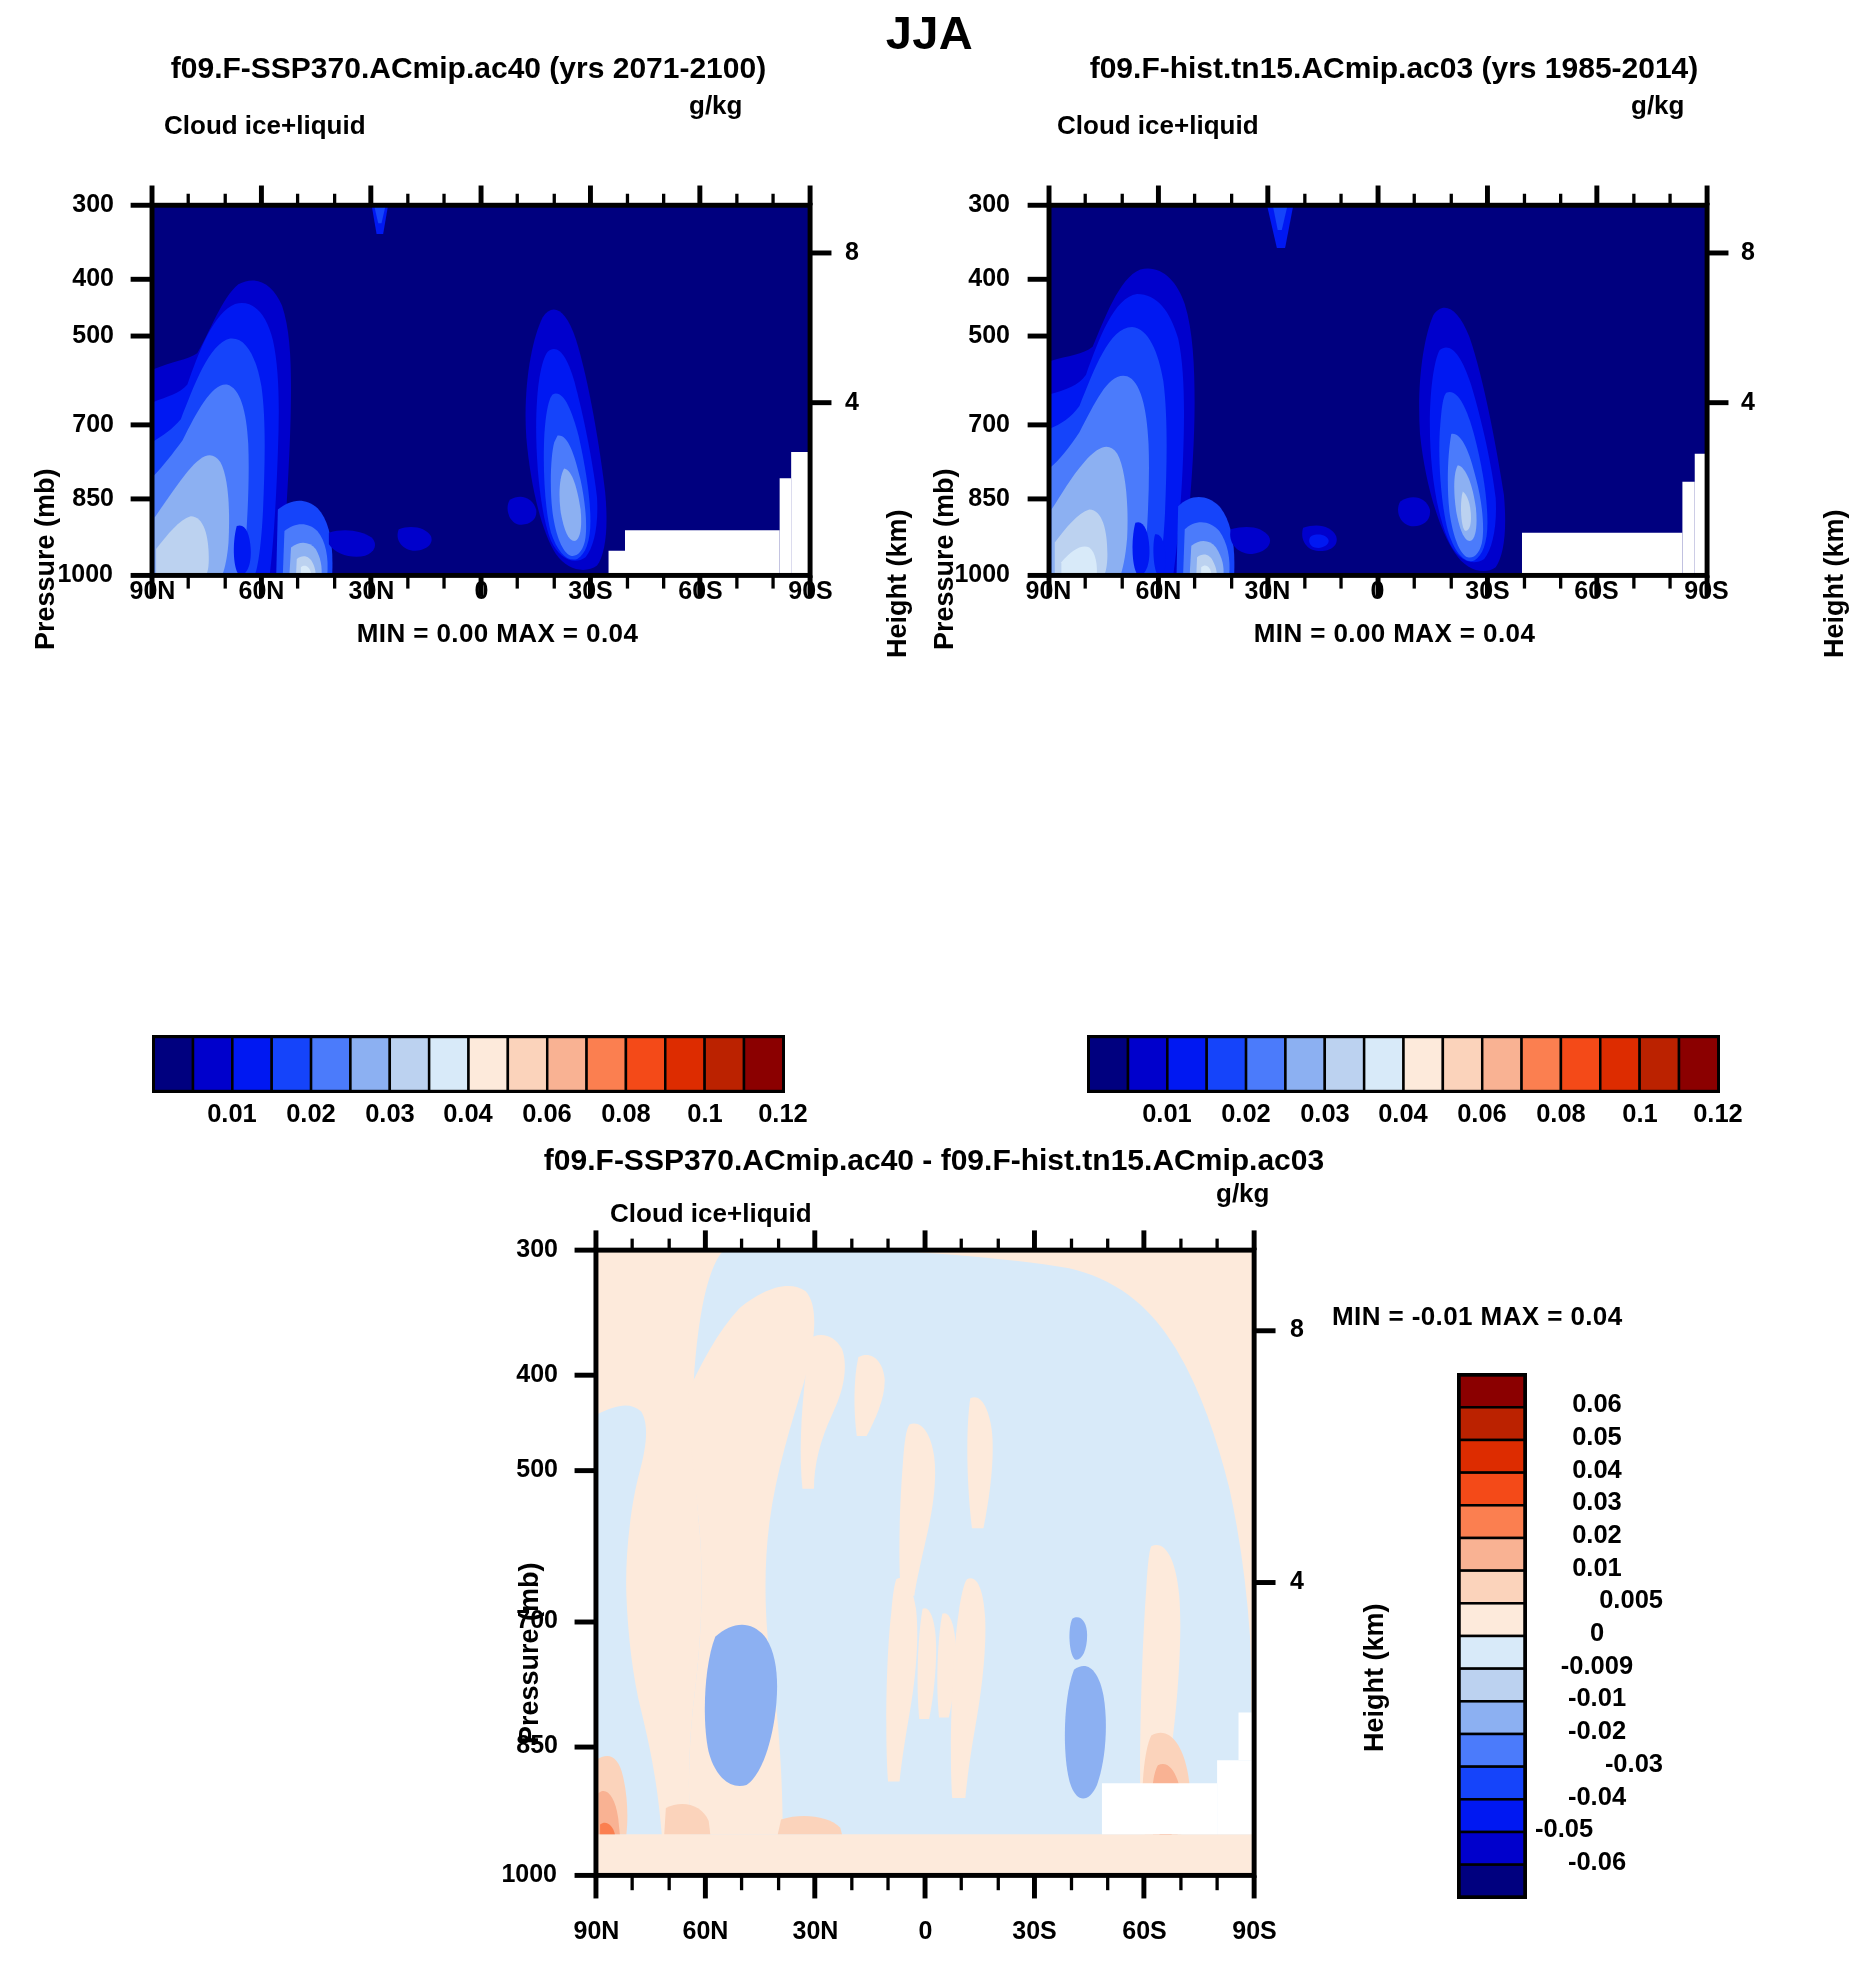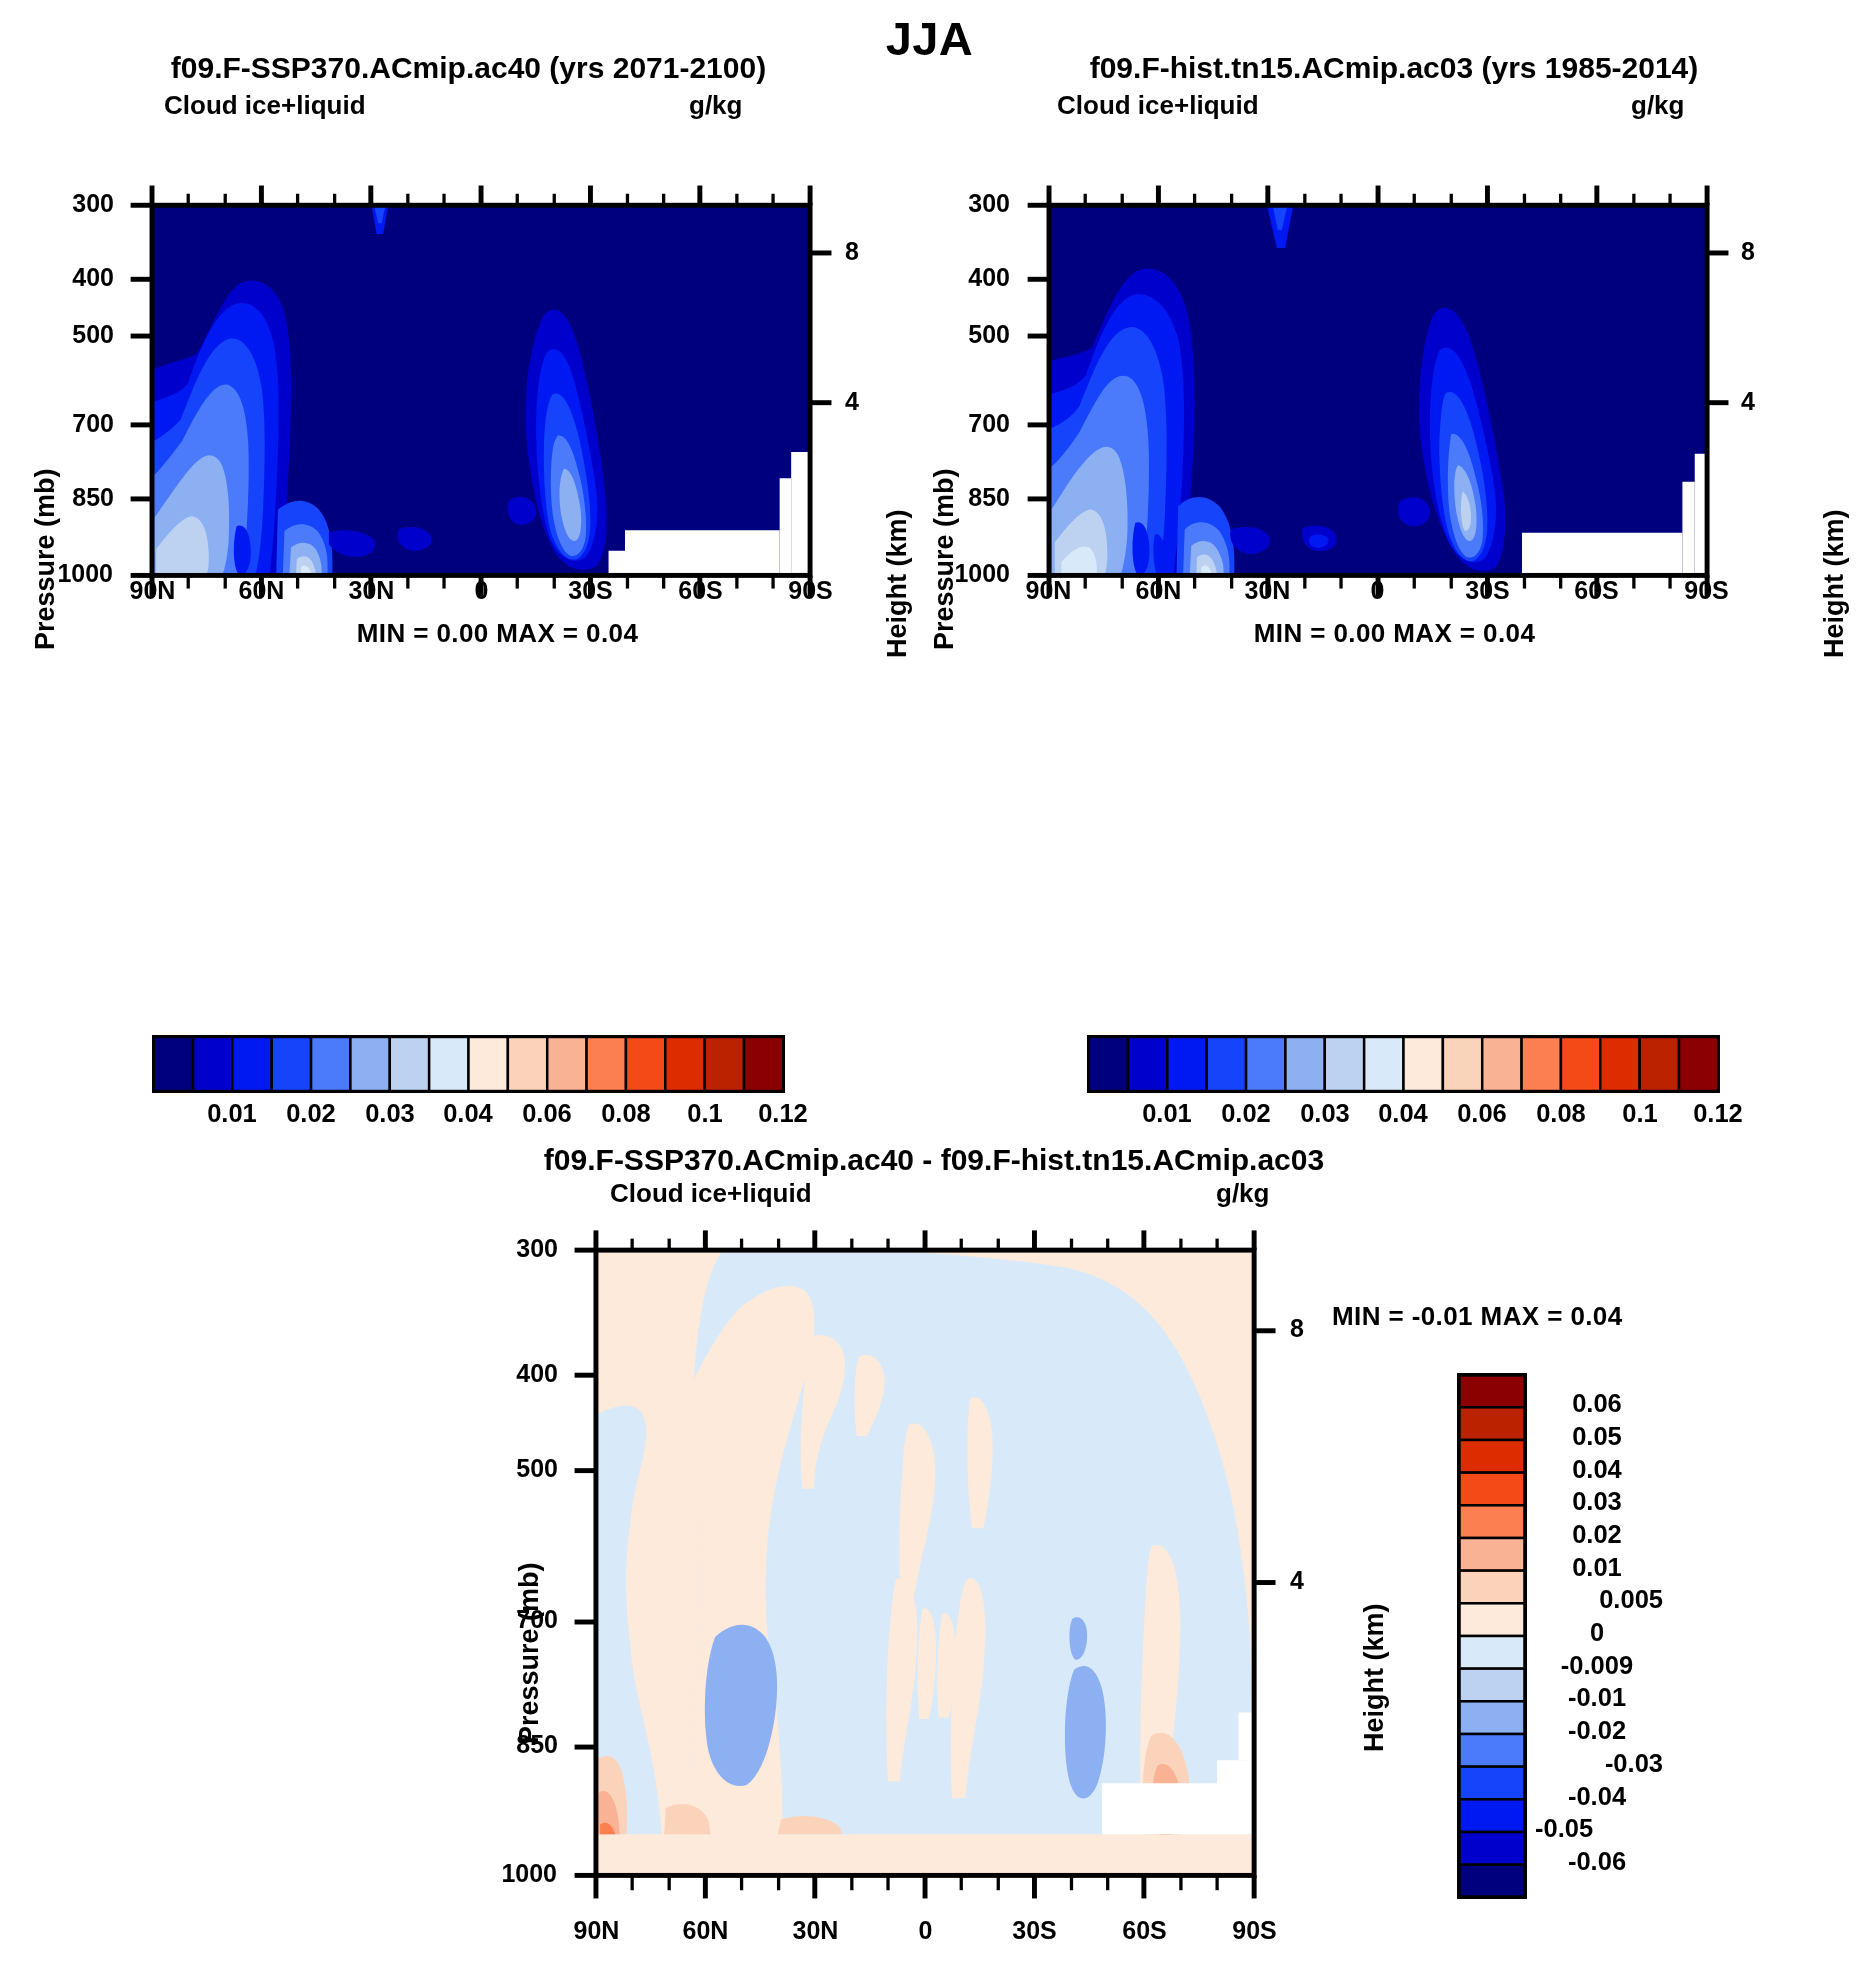--- a/index.html
+++ b/index.html
@@ -1,23 +1,23 @@
 <!DOCTYPE html>
 <html style="font-size:13px"><head>
 <meta charset="utf-8">
 <style>
   html,body{margin:0;padding:0;background:#ffffff;}
   body{width:1859px;height:1988px;position:relative;
        font-family:"Liberation Sans","DejaVu Sans",sans-serif;
        color:#000;overflow:hidden;}
   .abs{position:absolute;}
-  #main-title{left:0;top:11px;width:1859px;text-align:center;
+  #main-title{left:0;top:5px;width:1859px;text-align:center;
        font-size:47px;font-weight:bold;letter-spacing:0.4px;}
   .panel-title{font-size:30px;font-weight:bold;text-align:center;}
-  .var-label{font-size:26px;font-weight:bold;}
+  .var-label{font-size:26px;font-weight:bold;margin-top:20px;}
   .unit-label{font-size:26px;font-weight:bold;}
   .tick-label{font-size:25px;font-weight:bold;}
   .minmax{font-size:26px;font-weight:bold;letter-spacing:0.4px;}
   .axis-title{font-size:27px;font-weight:bold;}
   .rot-left{transform:rotate(-90deg);transform-origin:0 0;white-space:nowrap;}
   .cb-label{font-size:25.5px;font-weight:bold;}
   .cbv-label{font-size:25.5px;font-weight:bold;}
   svg{display:block;}
 </style>
 </head>

